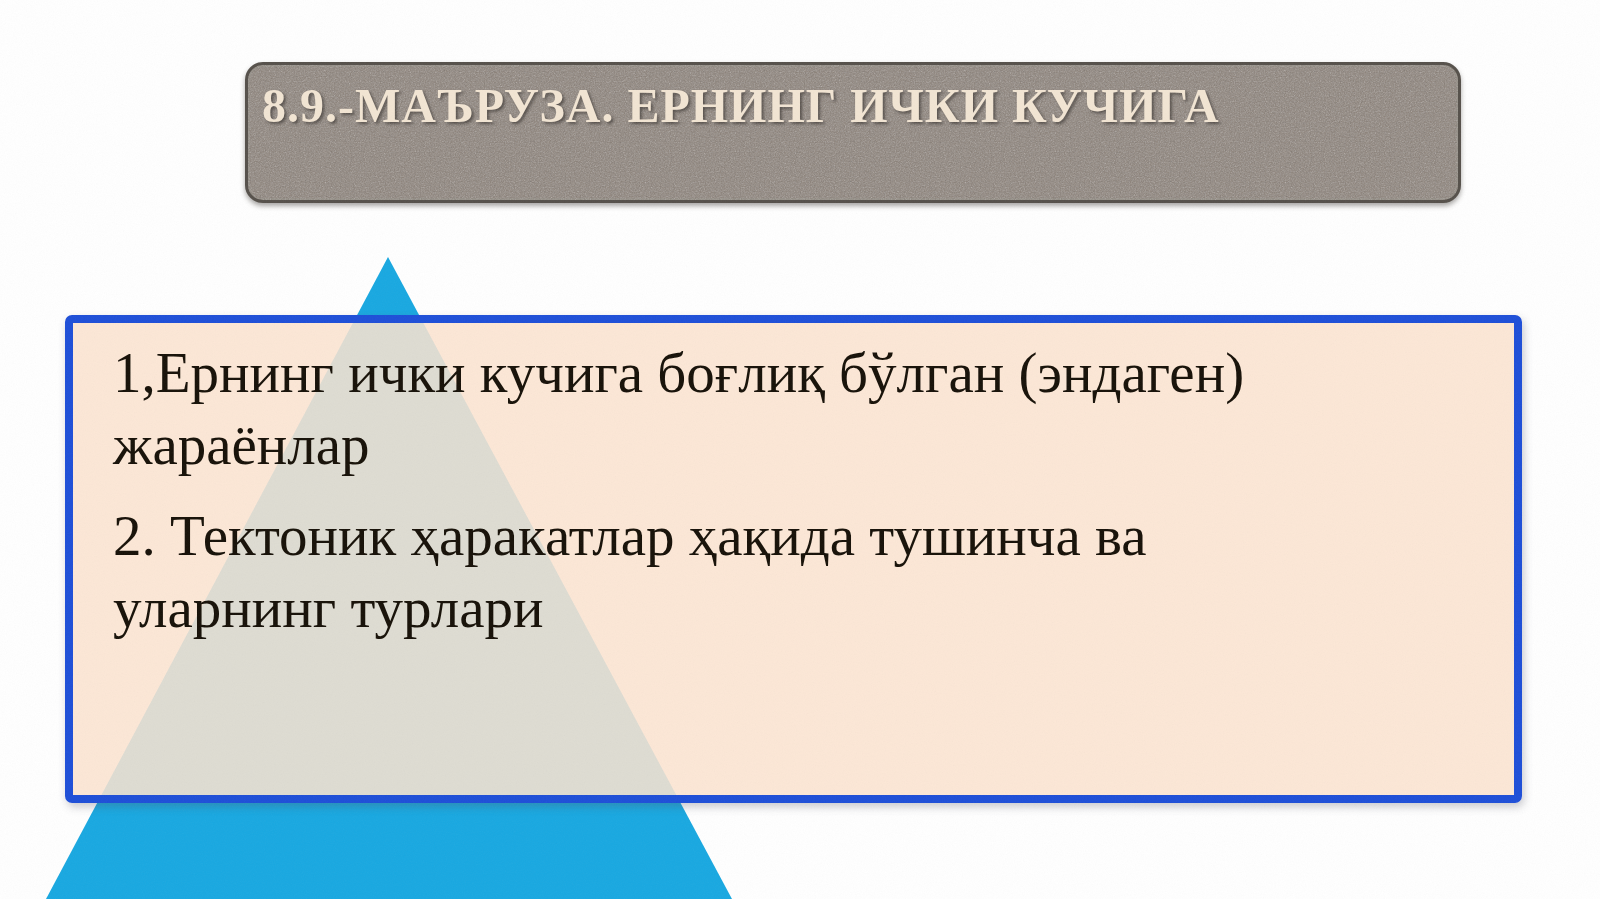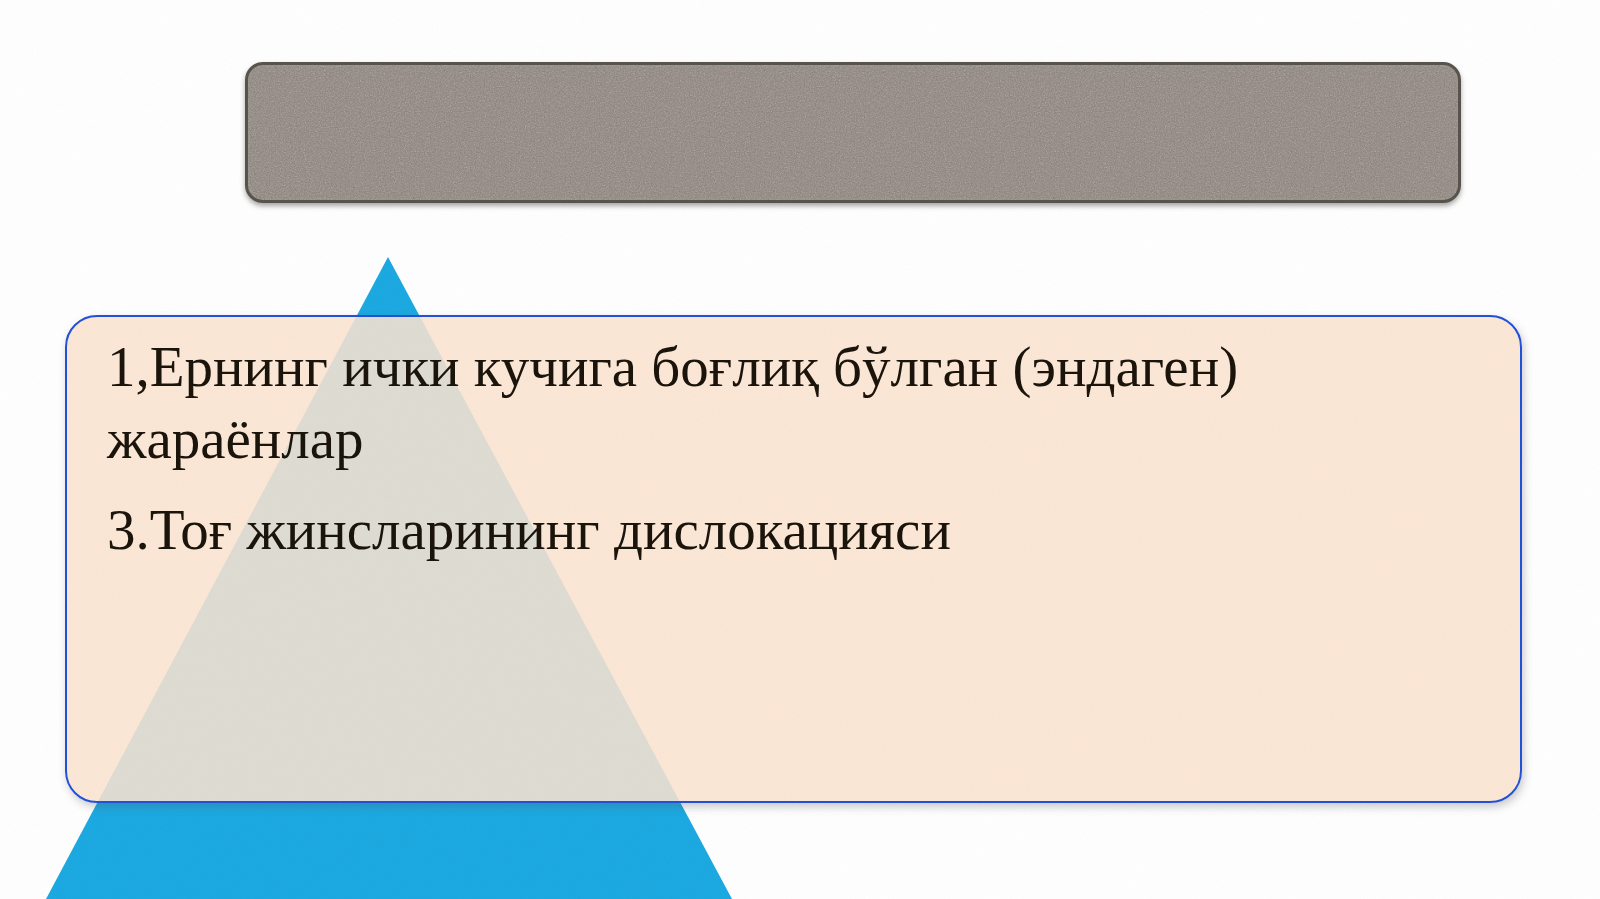--- a/index.html
+++ b/index.html
@@ -60,22 +60,22 @@
 
   
   .body-box {
     position: absolute;
     left: 65px;
     top: 315px;
     width: 1457px;
     height: 488px;
     box-sizing: border-box;
     background: rgba(251, 227, 208, 0.87);
-    border: 2px solid #1d4ed8;
-    border-radius: 32px;
+    border: 8px solid #1d4ed8;
+    border-radius: 7px;
     box-shadow: 2px 4px 8px rgba(80, 80, 95, 0.3);
     z-index: 2;
     overflow: hidden;
   }
   .body-text {
     padding: 14px 36px 0 40px;
     font-size: 57px;
     line-height: 72px;
     color: #161007;
   }
@@ -99,33 +99,35 @@
 <body>
 
 <div class="slide">
 
   <div class="triangle"></div>
 
   <div class="body-box">
     <div class="body-text">
       <p>1,Ернинг ички кучига боғлиқ бўлган (эндаген)
 жараёнлар</p>
-      <p>3.Тоғ жинсларининг дислокацияси</p>
+      <p>2. Тектоник ҳаракатлар ҳақида тушинча ва
+уларнинг турлари</p>
     </div>
   </div>
 
   <div class="title-box">
     <svg class="noise-svg" xmlns="http://www.w3.org/2000/svg" preserveAspectRatio="none">
       <filter id="grainTitle" x="0" y="0" width="100%" height="100%">
         <feTurbulence type="fractalNoise" baseFrequency="0.8" numOctaves="3" seed="11" stitchTiles="stitch"></feTurbulence>
         <feColorMatrix type="saturate" values="0"></feColorMatrix>
       </filter>
       <rect width="100%" height="100%" filter="url(#grainTitle)" opacity="0.55"></rect>
     </svg>
     <div class="title-text">
+      <div>8.9.-МАЪРУЗА. ЕРНИНГ ИЧКИ КУЧИГА</div>
     </div>
   </div>
 
   <svg class="page-noise" xmlns="http://www.w3.org/2000/svg" preserveAspectRatio="none">
     <filter id="grainPage" x="0" y="0" width="100%" height="100%">
       <feTurbulence type="fractalNoise" baseFrequency="0.9" numOctaves="2" seed="4" stitchTiles="stitch"></feTurbulence>
       <feColorMatrix type="saturate" values="0"></feColorMatrix>
     </filter>
     <rect width="100%" height="100%" filter="url(#grainPage)"></rect>
   </svg>

